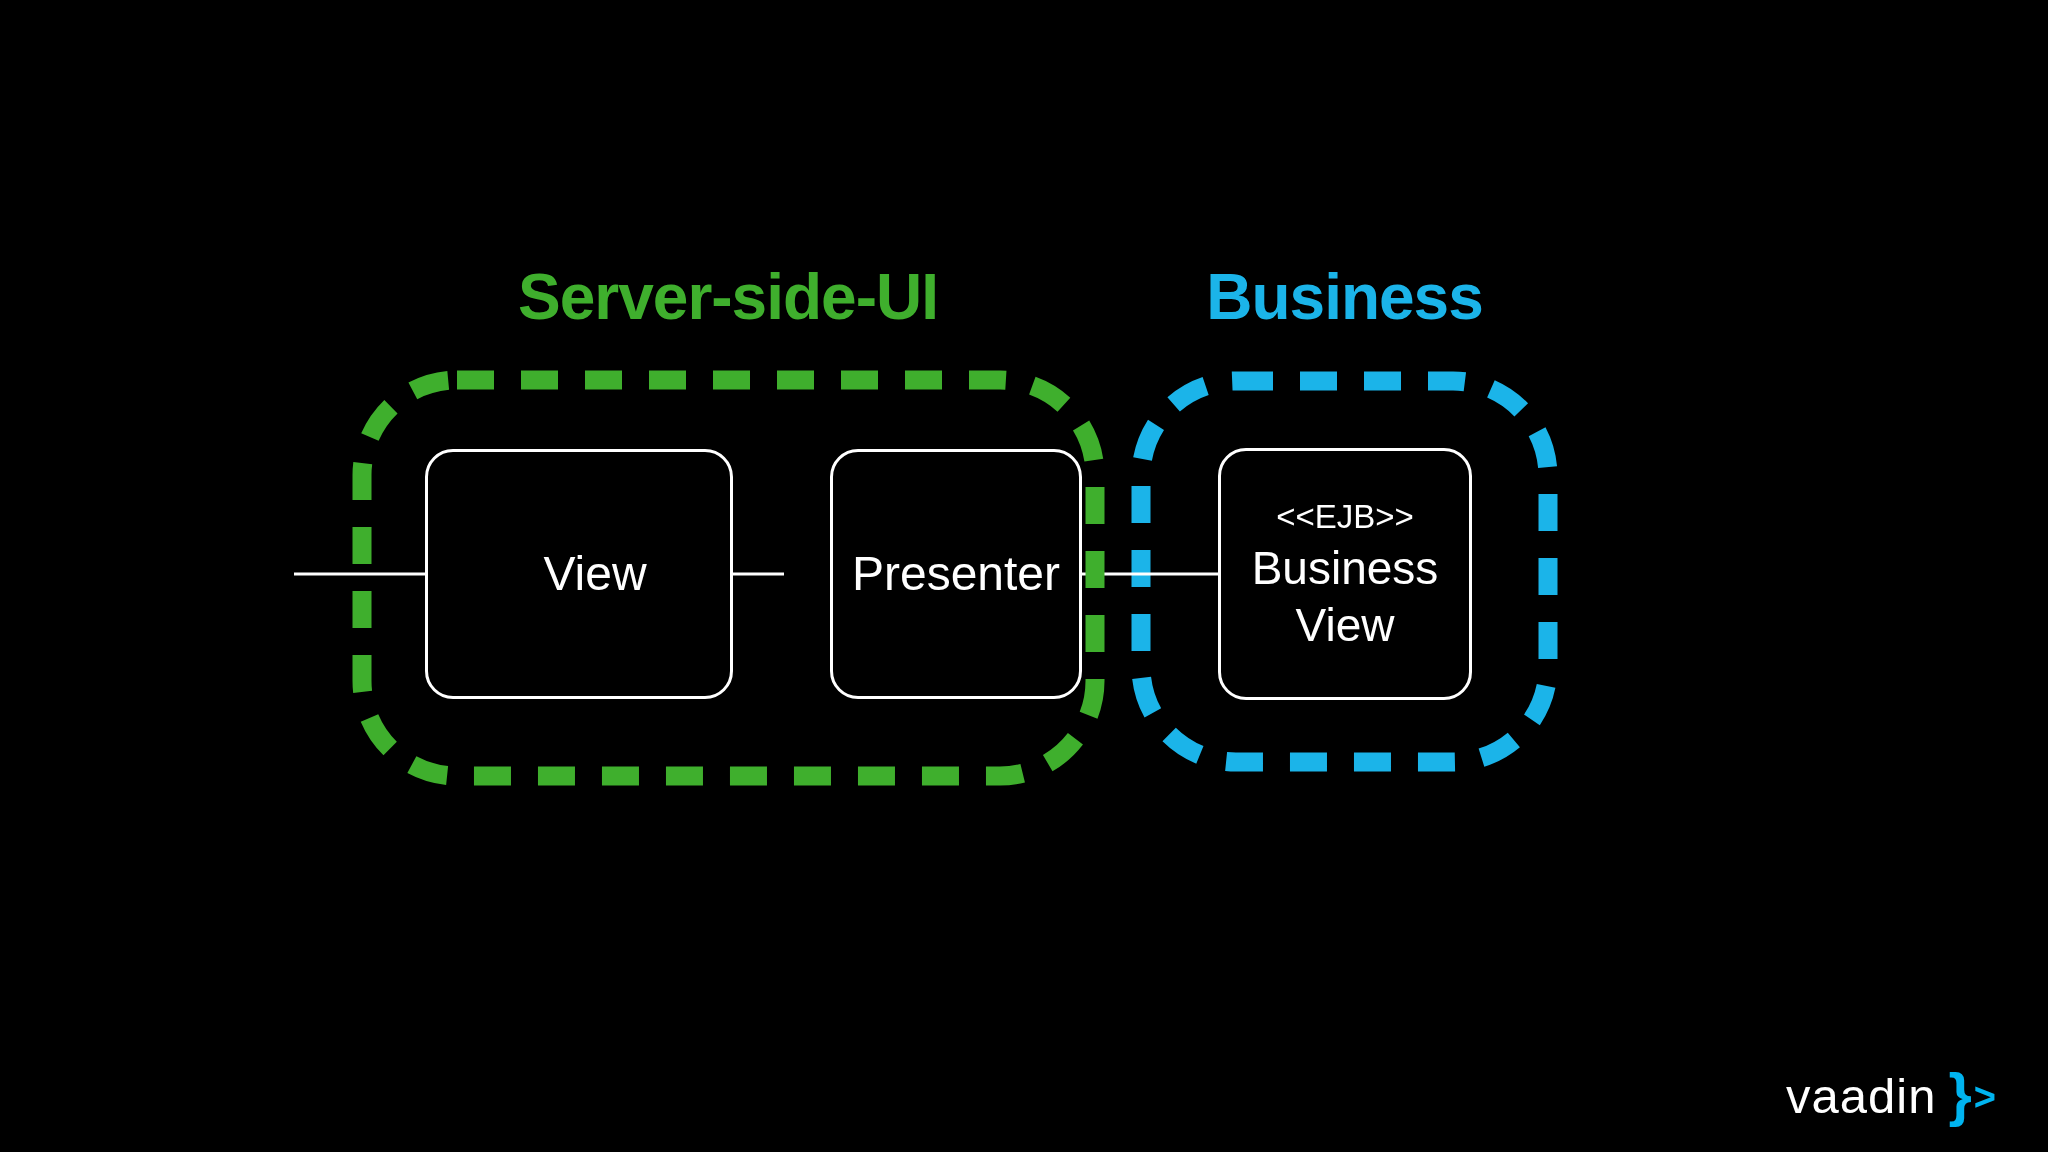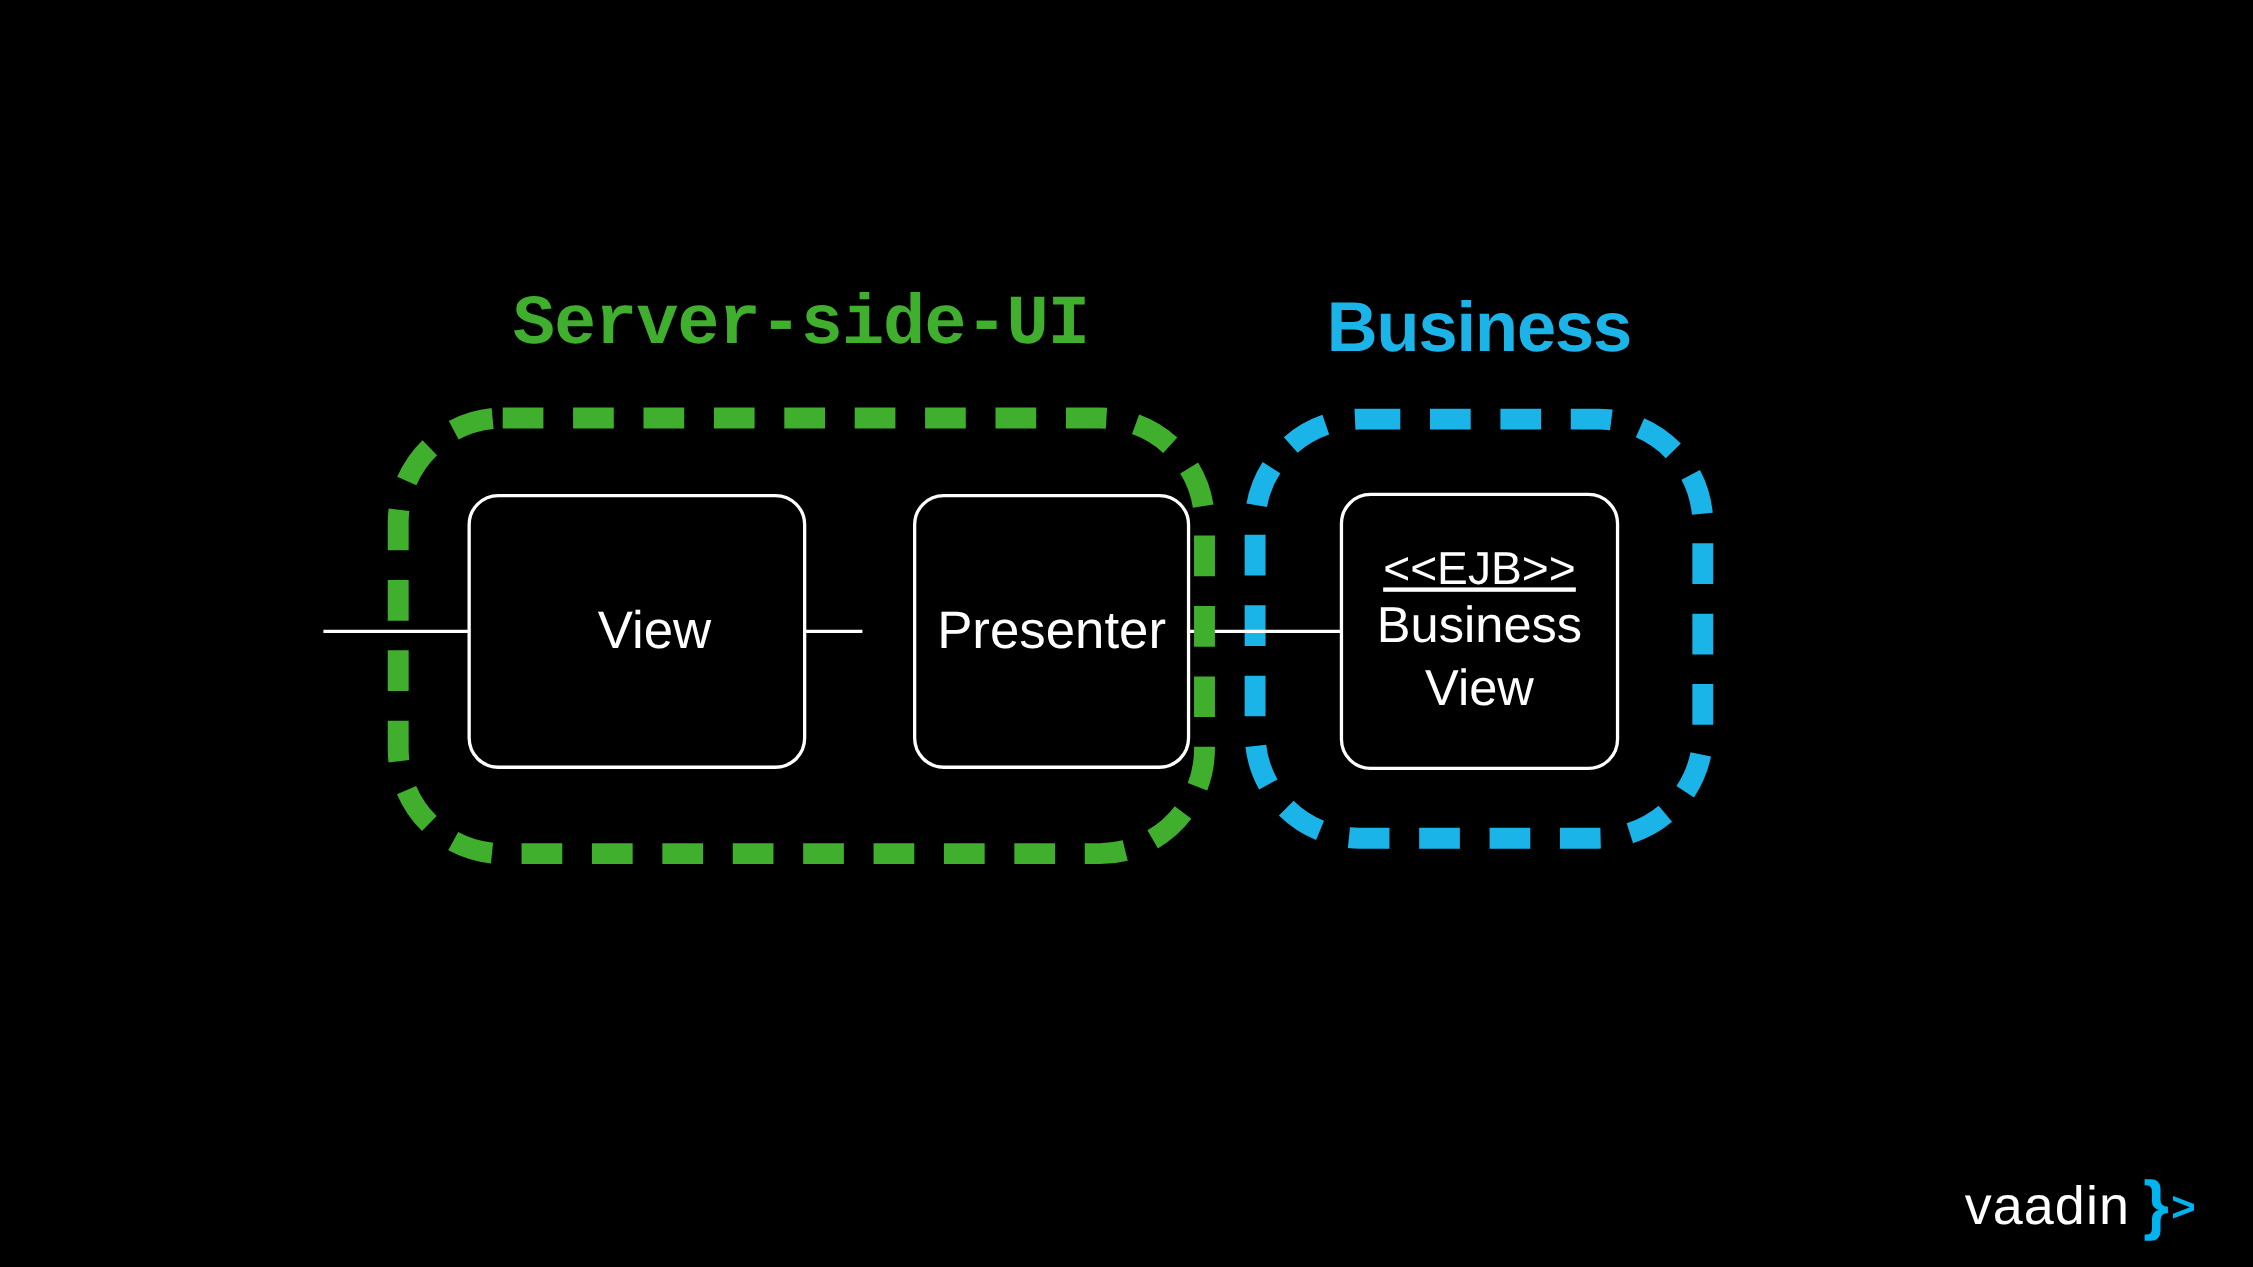--- a/index.html
+++ b/index.html
@@ -52,24 +52,23 @@
   .node-presenter { left: 782px;  top: 449px; width: 252px; height: 250px; margin-left: 48px; }
   .node-ejb       { left: 1218px; top: 448px; width: 254px; height: 252px; }
 
   .node-label {
     font-size: 48px;
     font-weight: normal;
     line-height: 62px;
     color: #ffffff;
   }
   .ejb-stereotype {
-    font-size: 42px;
+    font-size: 33px;
     line-height: 46px;
     color: #ffffff;
-    text-decoration: underline;
   }
   .ejb-label {
     font-size: 46px;
     line-height: 57px;
     color: #ffffff;
   }
 
   .logo {
     position: absolute;
     top: 1058px;
@@ -96,21 +95,21 @@
     margin-left: 2px;
     position: relative;
     top: -3px;
   }
 </style>
 </head>
 <body>
 
 <div class="stage">
 
-  <div class="group-title title-server" style="color: rgb(63, 175, 45); font-family: Liberation Mono, monospace;">Server-side-UI</div>
+  <div class="group-title title-server" style="color: rgb(63, 175, 45);">Server-side-UI</div>
   <div class="group-title title-business" style="color: rgb(27, 180, 233);">Business</div>
 
   <svg class="svg-layer" viewBox="0 0 2048 1152">
     <rect x="1141" y="381" width="407" height="381" rx="95" ry="95" fill="none" stroke-width="19" stroke-dasharray="37 27" stroke="#1bb4e9"></rect>
     <line x1="294" y1="574" x2="427" y2="574" stroke-width="3" stroke="#ffffff"></line>
     <line x1="678" y1="574" x2="784" y2="574" stroke-width="3" stroke="#ffffff"></line>
     <line x1="1032" y1="574" x2="1220" y2="574" stroke-width="3" stroke="#ffffff"></line>
     <rect x="362" y="380" width="733" height="396" rx="95" ry="95" fill="none" stroke-width="19" stroke-dasharray="37 27" stroke="#3faf2d"></rect>
   </svg>
 

